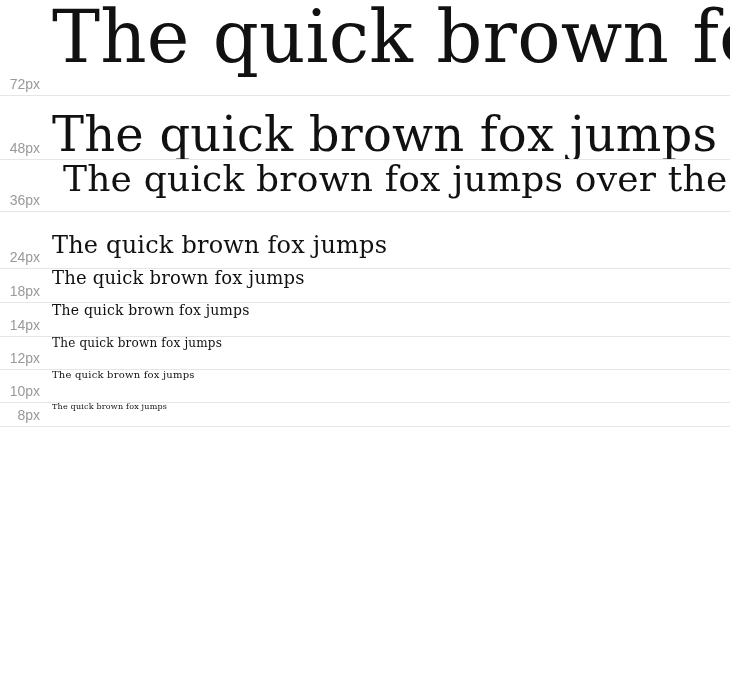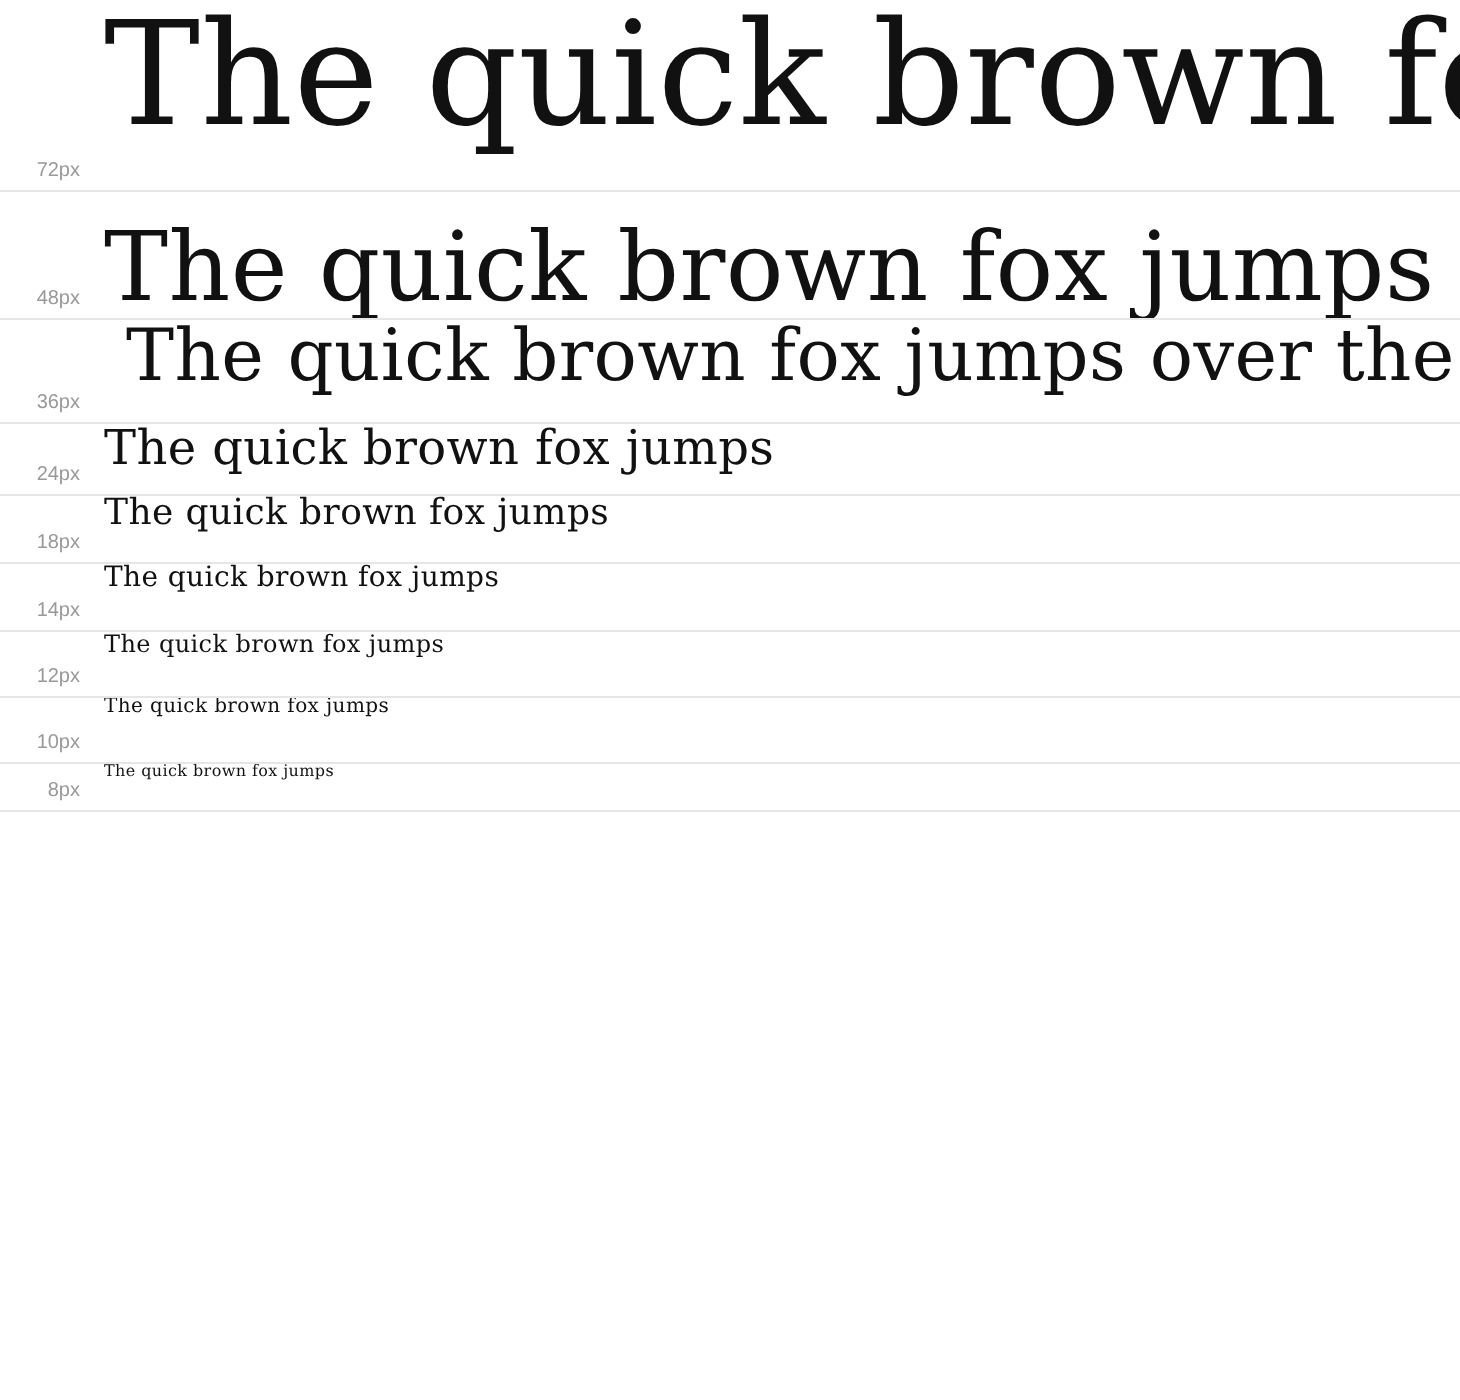--- a/index.html
+++ b/index.html
@@ -29,21 +29,21 @@
     width: 730px;
     box-sizing: border-box;
   }
   .size-label {
     width: 48px;
     min-width: 48px;
     text-align: right;
     padding-right: 8px;
     box-sizing: border-box;
     font-family: "Liberation Sans", sans-serif;
-    font-size: 10px;
+    font-size: 14px;
     color: #999999;
     line-height: 1;
     align-self: flex-end;
     position: relative;
     top: -4px;
   }
   .sample {
     font-family: "DejaVu Serif", "Liberation Serif", serif;
     color: #111111;
     white-space: nowrap;
@@ -70,21 +70,21 @@
   <div class="row" style="height:64px;align-items:flex-end;">
     <div class="size-label">48px</div>
     <div class="sample" style="font-size:48px; margin-left:4px;">The quick brown fox jumps over the lazy dog</div>
   </div>
 
   <div class="row" style="height:52px;gap:11px;">
     <div class="size-label">36px</div>
     <div class="sample" style="font-size:36px; margin-left:4px;">The quick brown fox jumps over the lazy dog</div>
   </div>
 
-  <div class="row" style="height:36px;">
+  <div class="row" style="height:36px;margin-top:21px;">
     <div class="size-label">24px</div>
     <div class="sample" style="font-size:24px; margin-left:4px;">The quick brown fox jumps</div>
   </div>
 
   <div class="row" style="height:34px;">
     <div class="size-label">18px</div>
     <div class="sample" style="font-size:18px; margin-left:4px;">The quick brown fox jumps</div>
   </div>
 
   <div class="row" style="height:34px;">

